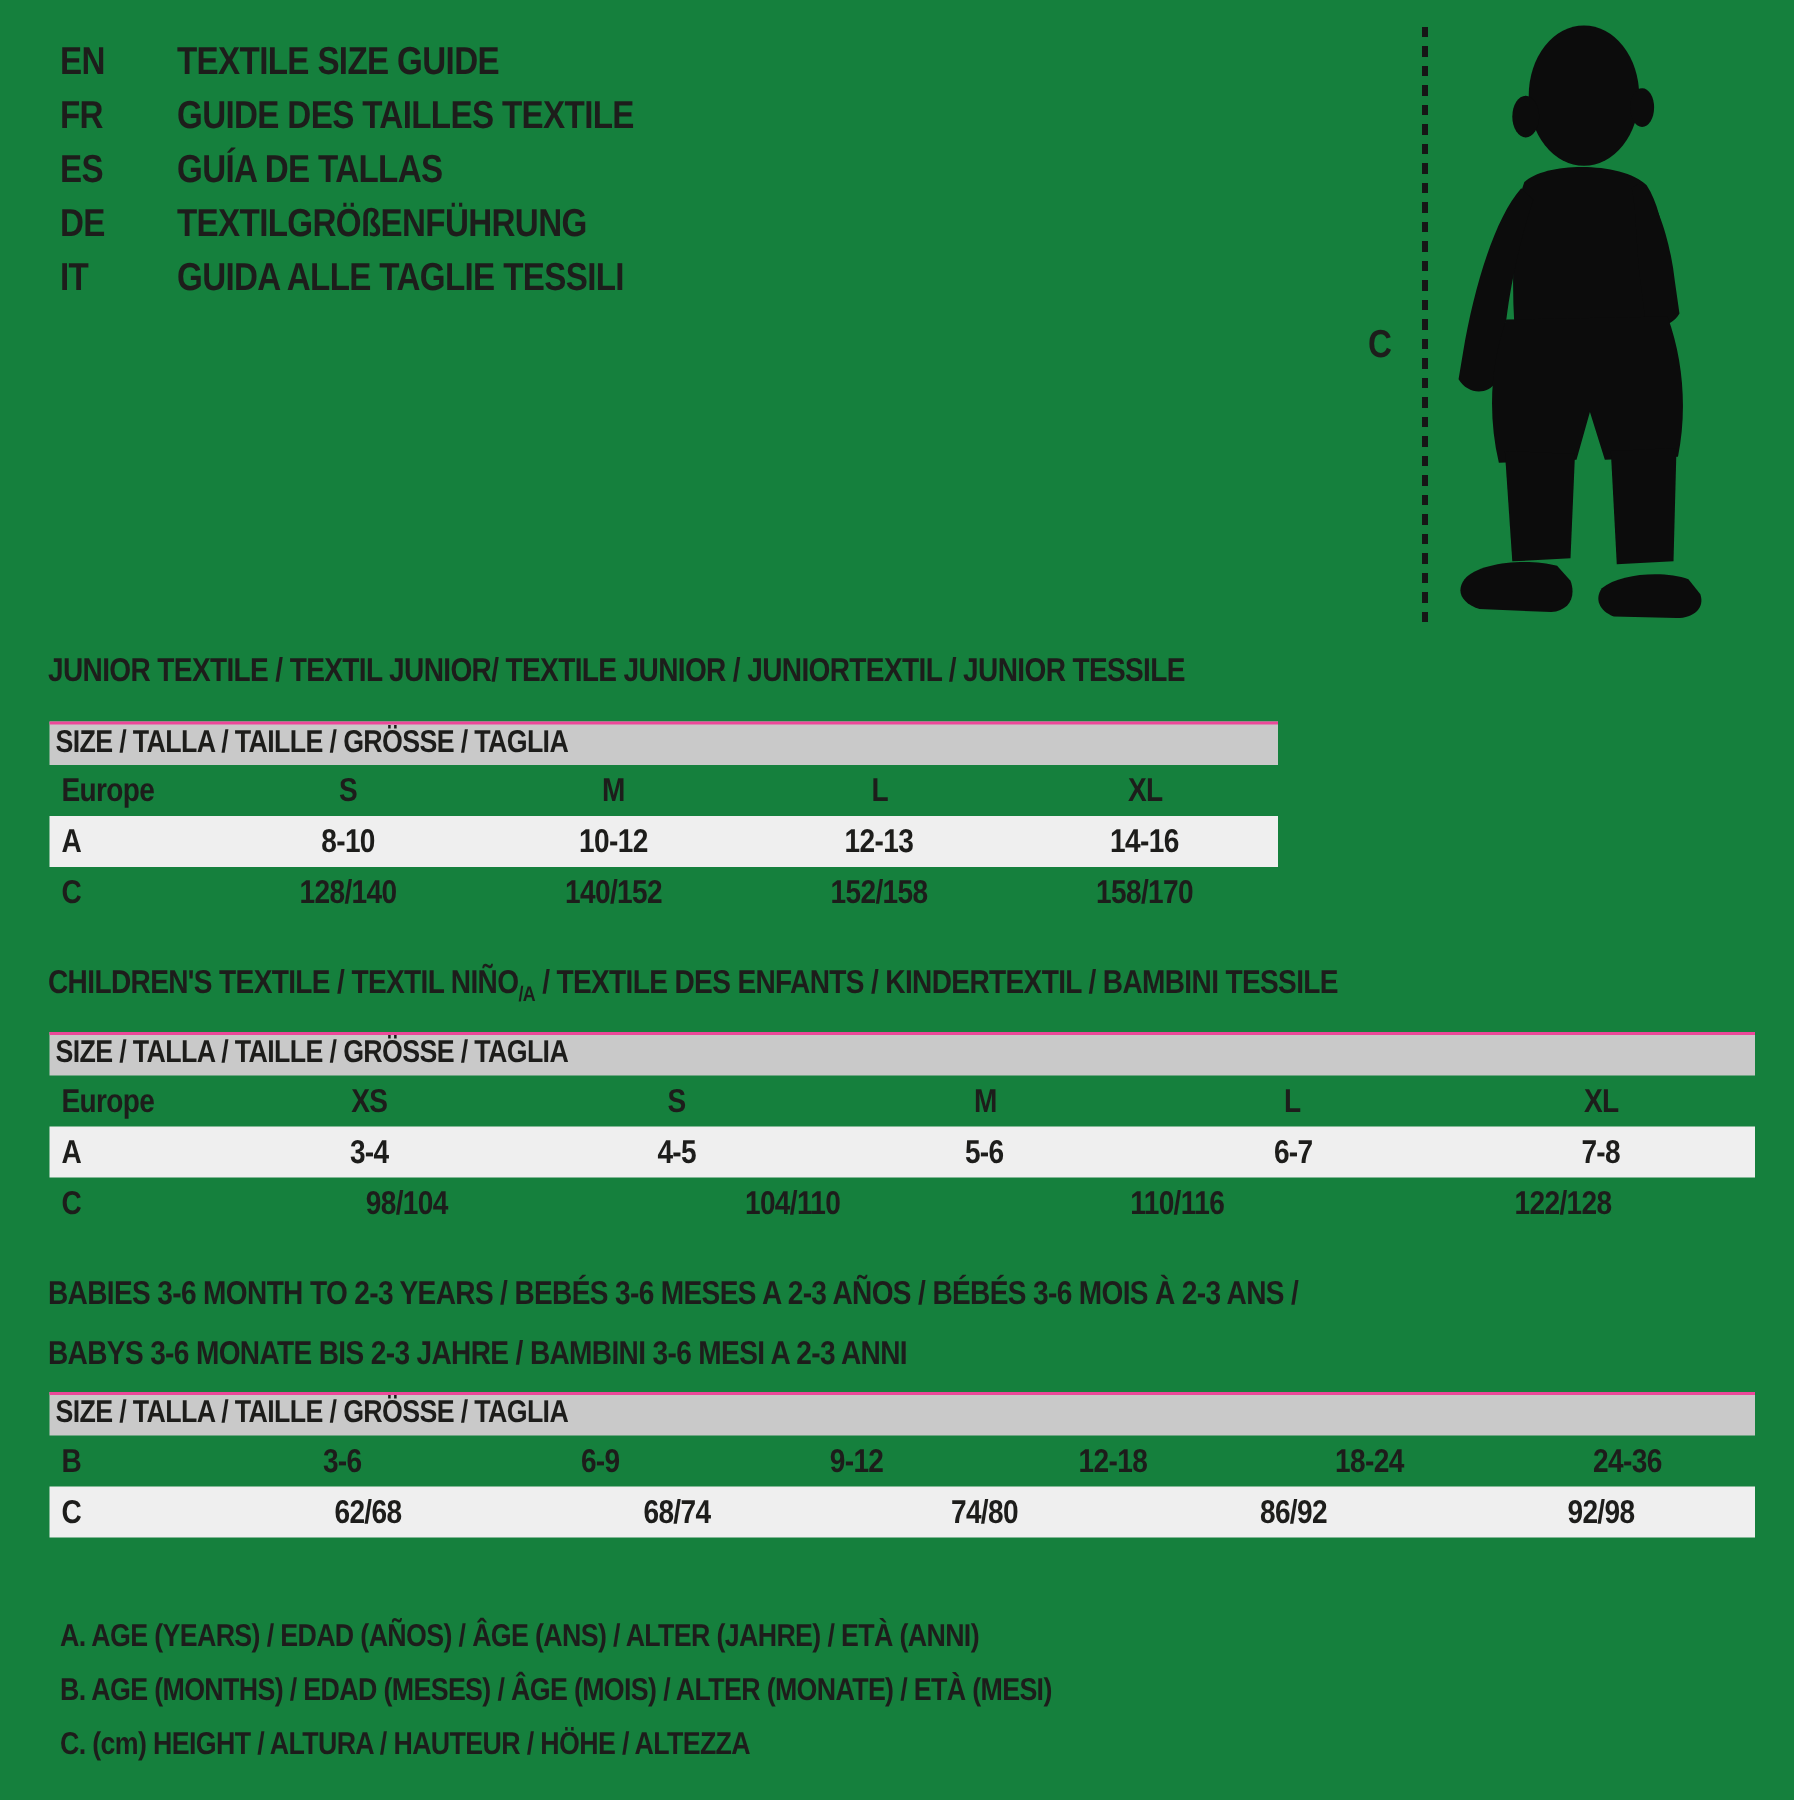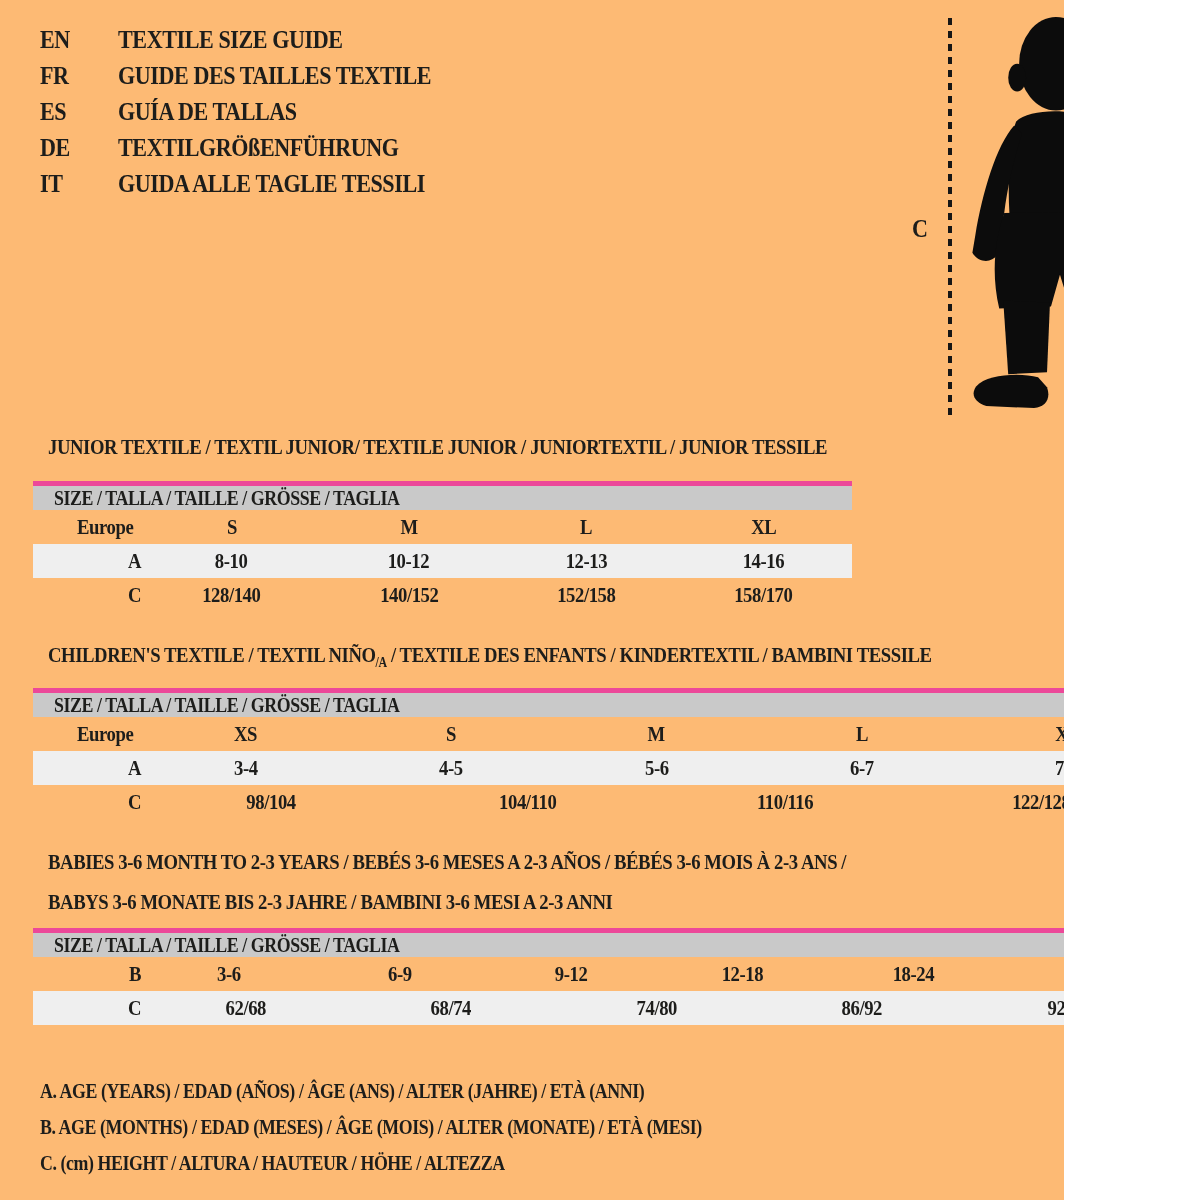--- a/index.html
+++ b/index.html
@@ -1,25 +1,24 @@
 <!DOCTYPE html>
 <html><head>
 <meta charset="utf-8">
 <style>
   * { box-sizing: border-box; margin: 0; padding: 0; }
   html, body { background: #ffffff; }
   body { font-family: "Liberation Sans", sans-serif; color: #1d1d1b; }
   #canvas {
     position: relative;
-    width: 1064px;
+    width: 1196px;
     height: 1200px;
-    background: #fdba74;
+    background: #15803d;
     overflow: hidden;
     font-weight: bold;
-    font-family: Liberation Serif, serif;
   }
   
   .cond {
     display: inline-block;
     transform: scaleX(0.85);
     transform-origin: 0 50%;
     letter-spacing: -0.5px;
     white-space: nowrap;
   }
   .cond-c { transform-origin: 50% 50%; }
@@ -37,44 +36,44 @@
     width: 4px; height: 397px;
     background: repeating-linear-gradient(to bottom, #161616 0 7px, transparent 7px 13px);
   }
   .measure-label {
     position: absolute; left: 912px; top: 214px;
     font-size: 26px;
   }
   .silhouette { position: absolute; left: 958px; top: 14px; }
 
   
-  .sec-heading { position: absolute; left: 48px; font-size: 22px; line-height: 26px; }
+  .sec-heading { position: absolute; left: 32px; font-size: 22px; line-height: 26px; }
   .sub-small { font-size: 14px; vertical-align: -5px; letter-spacing: -0.5px; }
   #junior-heading   { top: 434px; }
   #children-heading { top: 642px; }
   #babies-heading   { top: 842px; line-height: 40px; }
 
   
   .size-table { position: absolute; left: 33px; }
   #junior-table   { top: 481px; width: 819px; }
   #children-table { top: 688px; width: 1137px; }
   #babies-table   { top: 928px; width: 1137px; }
   .band {
     height: 29px; background: #c9c9c9;
-    display: flex; align-items: center;
-    padding-left: 21px; font-size: 21px;
-    border-top: 5px solid #ec4899;
+    display: flex; align-items: flex-start;
+    padding-left: 4px; font-size: 21px;
+    border-top: 2px solid #ec4899;
   }
   .t-row { display: flex; height: 34px; font-size: 22px; }
   .t-row.shaded { background: #efefef; }
   .t-cell {
     flex: 1; display: flex; align-items: center; justify-content: center;
   }
   .t-cell.label {
-    flex: 0 0 110px; justify-content: flex-end; padding-left: 8px;
+    flex: 0 0 110px; justify-content: flex-start; padding-left: 8px;
   }
 
   
   .legend { position: absolute; left: 40px; top: 1073px; }
   .legend-line { line-height: 36px; font-size: 21px; }
 </style>
 </head>
 <body>
 
 <div id="canvas">

